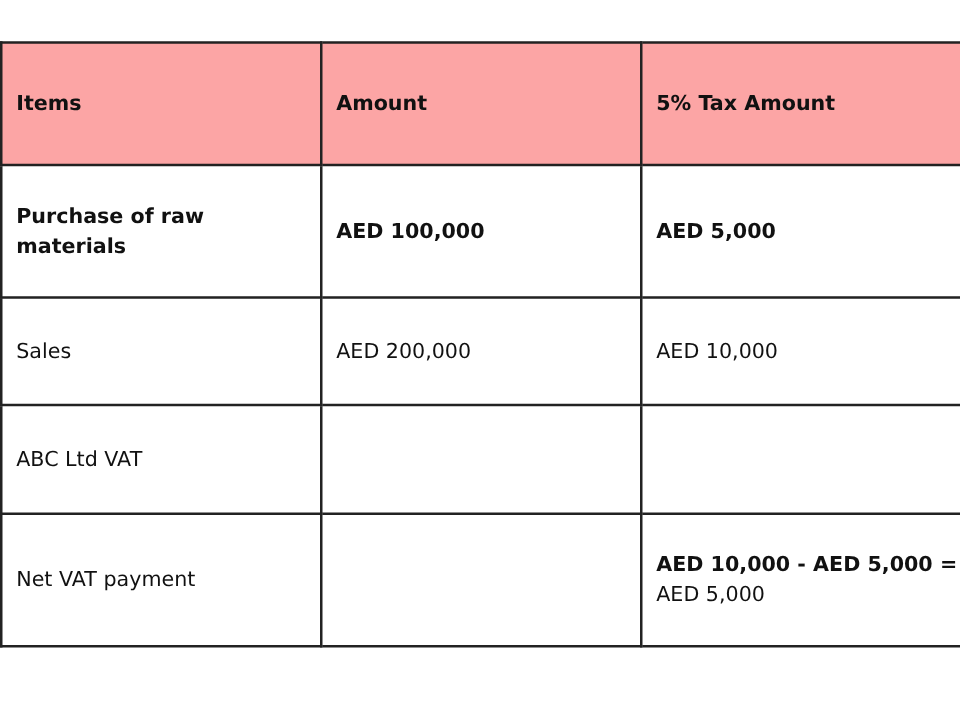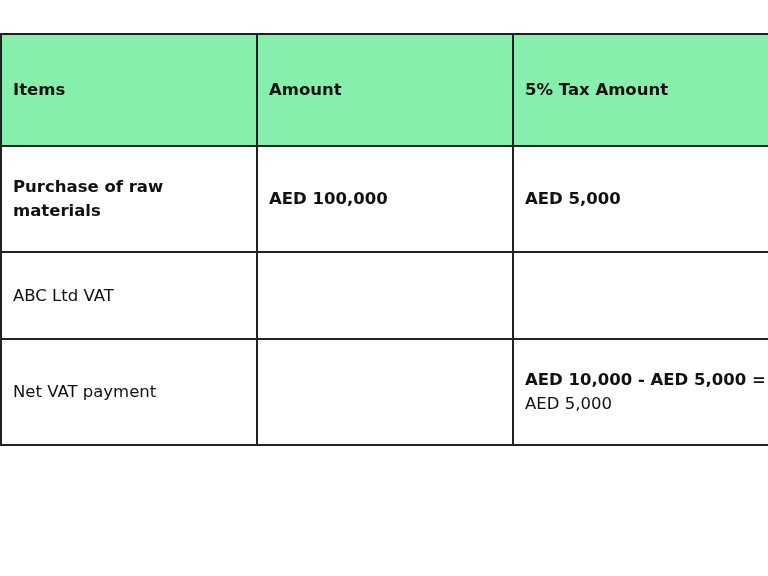--- a/index.html
+++ b/index.html
@@ -26,23 +26,23 @@
     .vat-table td, .vat-table th {
       border: 2px solid #222222;
       padding: 0 0 0 11px;
       font-size: 16.5px;
       text-align: left;
       vertical-align: middle;
       line-height: 24px;
       box-sizing: border-box;
     }
     .vat-table th {
-      background: #86efac;
+      background: #fca5a5;
       font-weight: bold;
-      height: 112px;
+      height: 98px;
     }
     .col1 { width: 256px; }
     .col2 { width: 256px; }
     .col3 { width: 256px; }
     .row-1 td { height: 106px; font-weight: bold; }
     .row-2 td { height: 86px; }
     .row-3 td { height: 87px; }
     .row-4 td { height: 106px; }
     .bold { font-weight: normal; }
     .normal { font-weight: bold; }
@@ -62,20 +62,25 @@
       <th>Amount</th>
       <th>5% Tax Amount</th>
     </tr>
   </thead>
   <tbody>
     <tr class="row-1">
       <td>Purchase of raw materials</td>
       <td>AED 100,000</td>
       <td>AED 5,000</td>
     </tr>
+    <tr class="row-2">
+      <td>Sales</td>
+      <td>AED 200,000</td>
+      <td>AED 10,000</td>
+    </tr>
     <tr class="row-3">
       <td class="bold">ABC Ltd VAT</td>
       <td></td>
       <td></td>
     </tr>
     <tr class="row-4">
       <td>Net VAT payment</td>
       <td></td>
       <td>
         <span class="normal">AED 10,000 - AED 5,000 =</span><br>

